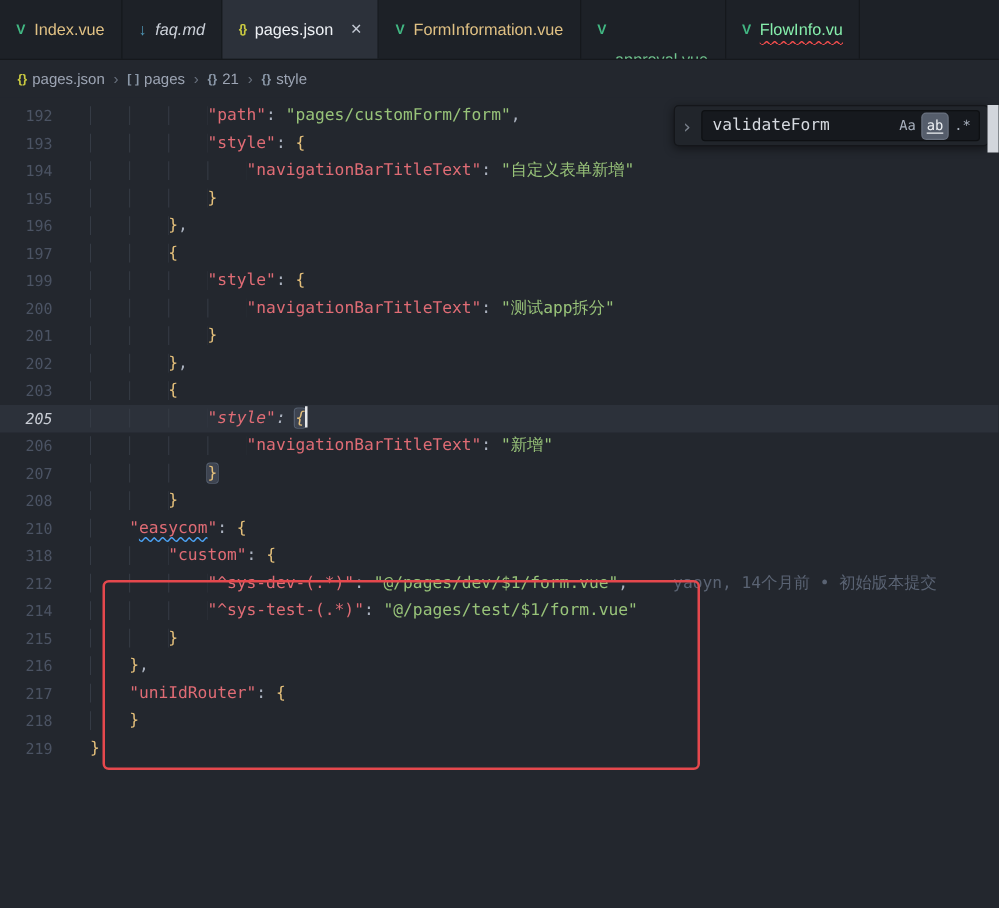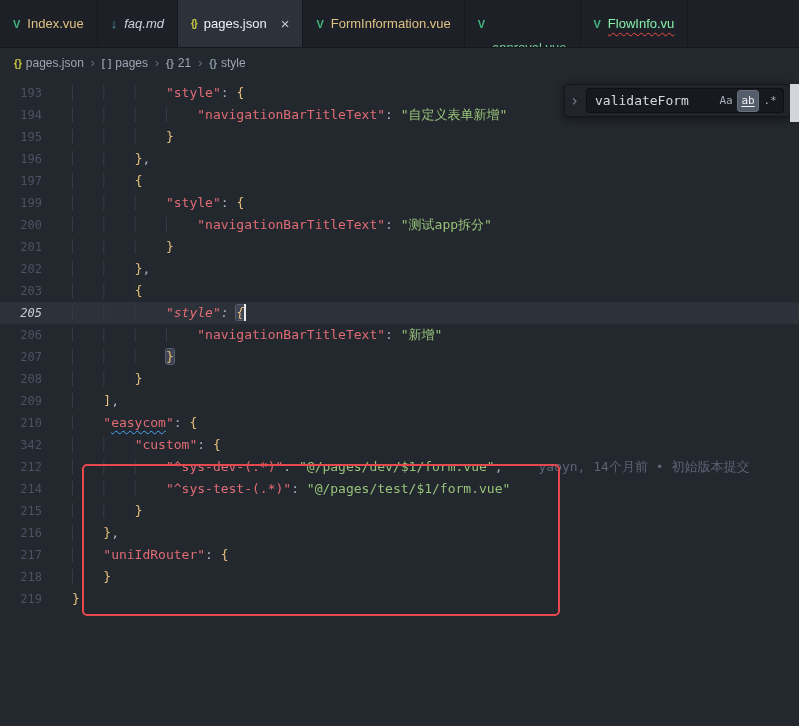--- a/index.html
+++ b/index.html
@@ -84,21 +84,21 @@
   
   .find {
     position:absolute; top:6px; right:8px; height:33px;
     background:#21252b; border:1px solid #14161a; border-radius:4px;
     display:flex; align-items:center; gap:4px; padding:0 6px 0 2px;
     box-shadow:0 2px 8px rgba(0,0,0,.45); z-index:5;
   }
   .find-chevron { color:#7d8590; width:15px; text-align:center; font-size:15px; cursor:pointer; }
   .find-input {
     display:flex; align-items:center; gap:2px;
-    width:198px; height:25px; padding:0 3px 0 8px;
+    width:223px; height:25px; padding:0 3px 0 8px;
     background:#16191e; border:1px solid #0e1013; border-radius:3px;
   }
   .find-text { flex:1; color:#d6dae0; font-size:13px; }
   .opt {
     width:20px; height:20px; flex:none; border-radius:3px;
     display:flex; align-items:center; justify-content:center;
     color:#a8b0bd; font-family:"DejaVu Sans Mono",monospace; font-size:11px; cursor:pointer;
   }
   .opt.on { background:#555d6b; color:#eef1f4; box-shadow:0 0 0 1px #68707e; }
   .opt.ww { text-decoration:underline; text-underline-offset:2px; }
@@ -162,20 +162,24 @@
     <span class="bc-sep">›</span>
     <span class="bc-item">
       <span class="bc-icon">{}</span>
       <span>style</span>
     </span>
   </div>
 
 <div class="editor">
   <div id="code">
       <div class="row">
+        <span class="num">192</span>
+        <span class="codetext"><span class="ws">            </span><span class="k">"path"</span><span class="p">: </span><span class="s">"pages/customForm/form"</span><span class="p">,</span></span>
+      </div>
+      <div class="row">
         <span class="num">193</span>
         <span class="codetext"><span class="ws">            </span><span class="k">"style"</span><span class="p">: </span><span class="b">{</span></span>
       </div>
       <div class="row">
         <span class="num">194</span>
         <span class="codetext"><span class="ws">                </span><span class="k">"navigationBarTitleText"</span><span class="p">: </span><span class="s">"自定义表单新增"</span></span>
       </div>
       <div class="row">
         <span class="num">195</span>
         <span class="codetext"><span class="ws">            </span><span class="b">}</span></span>
@@ -218,29 +222,25 @@
       </div>
       <div class="row">
         <span class="num">207</span>
         <span class="codetext"><span class="ws">            </span><span class="b hl">}</span></span>
       </div>
       <div class="row">
         <span class="num">208</span>
         <span class="codetext"><span class="ws">        </span><span class="b">}</span></span>
       </div>
       <div class="row">
-        <span class="num">209</span>
-        <span class="codetext"><span class="ws">    </span><span class="b">]</span><span class="p">,</span></span>
-      </div>
-      <div class="row">
         <span class="num">210</span>
         <span class="codetext"><span class="ws">    </span><span class="k">"</span><span class="k sq">easycom</span><span class="k">"</span><span class="p">: </span><span class="b">{</span></span>
       </div>
       <div class="row">
-        <span class="num">342</span>
+        <span class="num">318</span>
         <span class="codetext"><span class="ws">        </span><span class="k">"custom"</span><span class="p">: </span><span class="b">{</span></span>
       </div>
       <div class="row">
         <span class="num">212</span>
         <span class="codetext"><span class="ws">            </span><span class="k">"^sys-dev-(.*)"</span><span class="p">: </span><span class="s">"@/pages/dev/$1/form.vue"</span><span class="p">,</span><span class="blame">yaoyn, 14个月前 • 初始版本提交</span></span>
       </div>
       <div class="row">
         <span class="num">214</span>
         <span class="codetext"><span class="ws">            </span><span class="k">"^sys-test-(.*)"</span><span class="p">: </span><span class="s">"@/pages/test/$1/form.vue"</span></span>
       </div>

